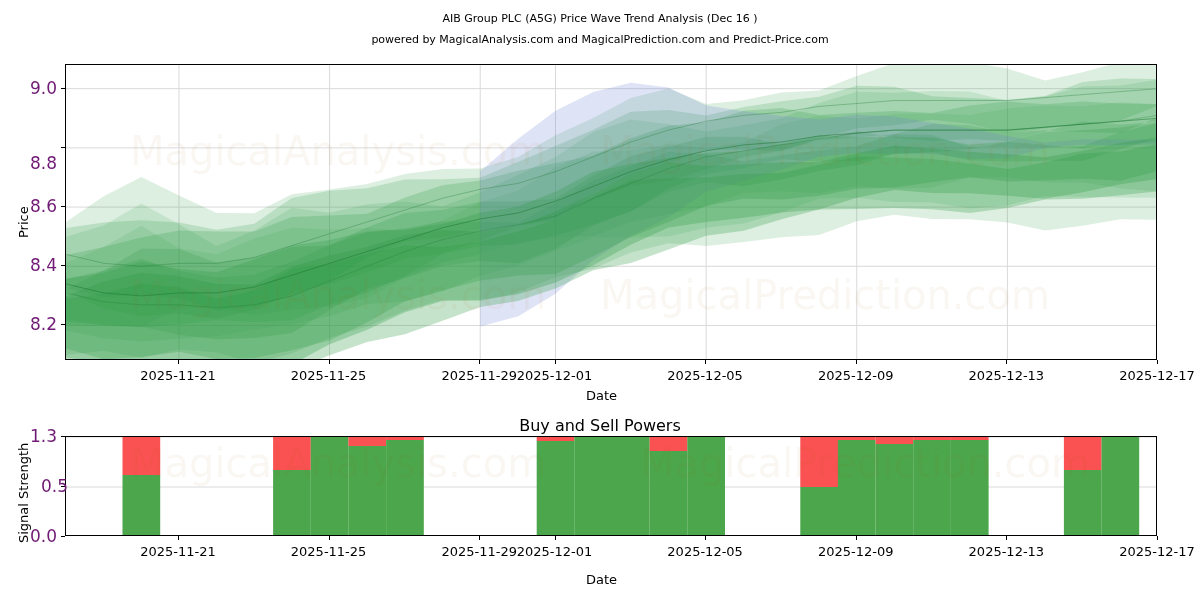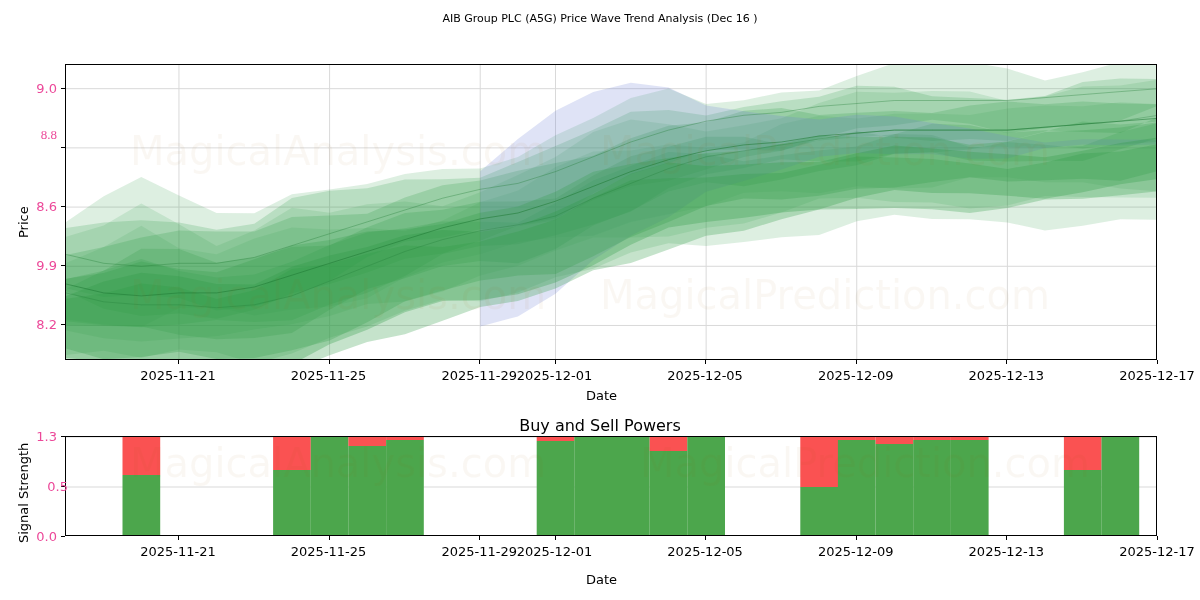--- a/index.html
+++ b/index.html
@@ -7,39 +7,40 @@
   #root{position:relative;width:1200px;height:600px;overflow:hidden;}
 
   .title-block{position:absolute;left:0;top:8px;width:1200px;text-align:center;}
   .title-line{font-size:11px;line-height:21px;color:#000;}
 
   
   .panel{position:absolute;}
   .plot{position:absolute;border:1.1px solid #000;background:#fff;overflow:hidden;box-sizing:border-box;}
   .tick{position:absolute;width:1px;height:4px;background:#000;}
   .ytick{position:absolute;height:1px;width:4px;background:#000;}
-  .ylab{position:absolute;font-size:13px;color:#ec4899;text-align:right;transform:translateY(-50%);white-space:nowrap;}
+  .ylab{position:absolute;font-size:17px;color:#701a75;text-align:right;transform:translateY(-50%);white-space:nowrap;}
   .xlab{position:absolute;font-size:13px;color:#000;transform:translateX(-50%);white-space:nowrap;}
   .axis-name{position:absolute;font-size:13px;color:#000;white-space:nowrap;}
   .axis-name.vert{transform-origin:0 0;transform:rotate(-90deg);}
 
   .wm{position:absolute;font-size:40px;color:#a16207;opacity:.045;white-space:nowrap;pointer-events:none;
       font-family:"DejaVu Sans","Liberation Sans",sans-serif;}
 
   .subtitle2{position:absolute;width:1200px;text-align:center;font-size:16px;color:#000;}
 
   svg{display:block;}
 </style>
 </head>
 <body>
 
 <div id="root">
 
   <div class="title-block">
     <div class="title-line">AIB Group PLC (A5G) Price Wave Trend Analysis (Dec 16 )</div>
+    <div class="title-line">powered by MagicalAnalysis.com and MagicalPrediction.com and Predict-Price.com</div>
   </div>
 
   <div class="panel" id="panel-price" style="left:0;top:0;width:1200px;height:400px;">
 
     <div class="axis-name vert" style="left:16px;top:238px;font-size:13px;">Price</div>
 
     <div class="plot" id="plot-price" style="left:65px;top:64px;width:1092px;height:296px;">
       <svg id="price-svg" width="1092" height="296" viewBox="0 0 1092 296">
           <line x1="0" y1="260.48000000000025" x2="1092" y2="260.48000000000025" stroke="#d9d9d9" stroke-width="1"></line>
           <line x1="0" y1="201.27999999999992" x2="1092" y2="201.27999999999992" stroke="#d9d9d9" stroke-width="1"></line>
@@ -68,25 +69,25 @@
           <path d="M0.0,219.0 L37.7,227.9 L75.3,230.9 L113.0,227.9 L150.6,227.9 L188.3,222.0 L225.9,210.2 L263.6,198.3 L301.2,186.5 L338.9,174.6 L376.6,162.8 L414.2,153.9 L451.9,148.0 L489.5,136.2 L527.2,121.4 L564.8,106.6 L602.5,94.7 L640.1,85.8 L677.8,79.9 L715.4,77.0 L753.1,71.0 L790.8,68.1 L828.4,65.1 L866.1,65.1 L903.7,65.1 L941.4,65.1 L979.0,62.2 L1016.7,59.2 L1054.3,56.2 L1092.0,53.3 " fill="none" stroke="#1f7a34" stroke-opacity="0.55" stroke-width="1"></path>
           <path d="M0.0,189.4 L37.7,198.3 L75.3,201.3 L113.0,198.3 L150.6,198.3 L188.3,192.4 L225.9,180.6 L263.6,168.7 L301.2,156.9 L338.9,145.0 L376.6,133.2 L414.2,124.3 L451.9,118.4 L489.5,106.6 L527.2,91.8 L564.8,77.0 L602.5,65.1 L640.1,56.2 L677.8,50.3 L715.4,47.4 L753.1,41.4 L790.8,38.5 L828.4,35.5 L866.1,35.5 L903.7,35.5 L941.4,35.5 L979.0,32.6 L1016.7,29.6 L1054.3,26.6 L1092.0,23.7 " fill="none" stroke="#1f7a34" stroke-opacity="0.35" stroke-width="1"></path>
           <path d="M0.0,227.9 L37.7,236.8 L75.3,239.8 L113.0,239.8 L150.6,242.7 L188.3,239.8 L225.9,230.9 L263.6,216.1 L301.2,201.3 L338.9,186.5 L376.6,174.6 L414.2,165.8 L451.9,159.8 L489.5,151.0 L527.2,133.2 L564.8,118.4 L602.5,103.6 L640.1,91.8 L677.8,85.8 L715.4,79.9 L753.1,74.0 L790.8,68.1 L828.4,65.1 L866.1,65.1 L903.7,65.1 L941.4,65.1 L979.0,62.2 L1016.7,59.2 L1054.3,56.2 L1092.0,50.3 " fill="none" stroke="#1f7a34" stroke-opacity="0.3" stroke-width="1"></path>
         </svg>
     </div>
 
     <div id="price-axis-deco">
         <div class="ytick" style="left: 61px; top: 324.48px;"></div>
         <div class="ylab" style="left: 14px; width: 43px; top: 324.48px;">8.2</div>
         <div class="ytick" style="left: 61px; top: 265.28px;"></div>
-        <div class="ylab" style="left: 14px; width: 43px; top: 265.28px;">9.9</div>
+        <div class="ylab" style="left: 14px; width: 43px; top: 265.28px;">8.4</div>
         <div class="ytick" style="left: 61px; top: 206.08px;"></div>
         <div class="ylab" style="left: 14px; width: 43px; top: 206.08px; text-align: right;">8.6</div>
         <div class="ytick" style="left: 61px; top: 146.88px;"></div>
-        <div class="ylab" style="left: 14px; width: 43px; top: 135px; font-family: Liberation Serif, serif;">8.8</div>
+        <div class="ylab" style="left: 14px; width: 43px; top: 163px;">8.8</div>
         <div class="ytick" style="left: 61px; top: 87.68px;"></div>
         <div class="ylab" style="left: 14px; width: 43px; top: 87.68px;">9.0</div>
         <div class="tick" style="left: 177.966px; top: 360px;"></div>
         <div class="xlab" style="left: 177.966px; top: 368px;">2025-11-21</div>
         <div class="tick" style="left: 328.586px; top: 360px;"></div>
         <div class="xlab" style="left: 328.586px; top: 368px;">2025-11-25</div>
         <div class="tick" style="left: 479.207px; top: 360px;"></div>
         <div class="xlab" style="left: 479.207px; top: 368px;">2025-11-29</div>
         <div class="tick" style="left: 554.517px; top: 360px;"></div>
         <div class="xlab" style="left: 554.517px; top: 368px;">2025-12-01</div>

